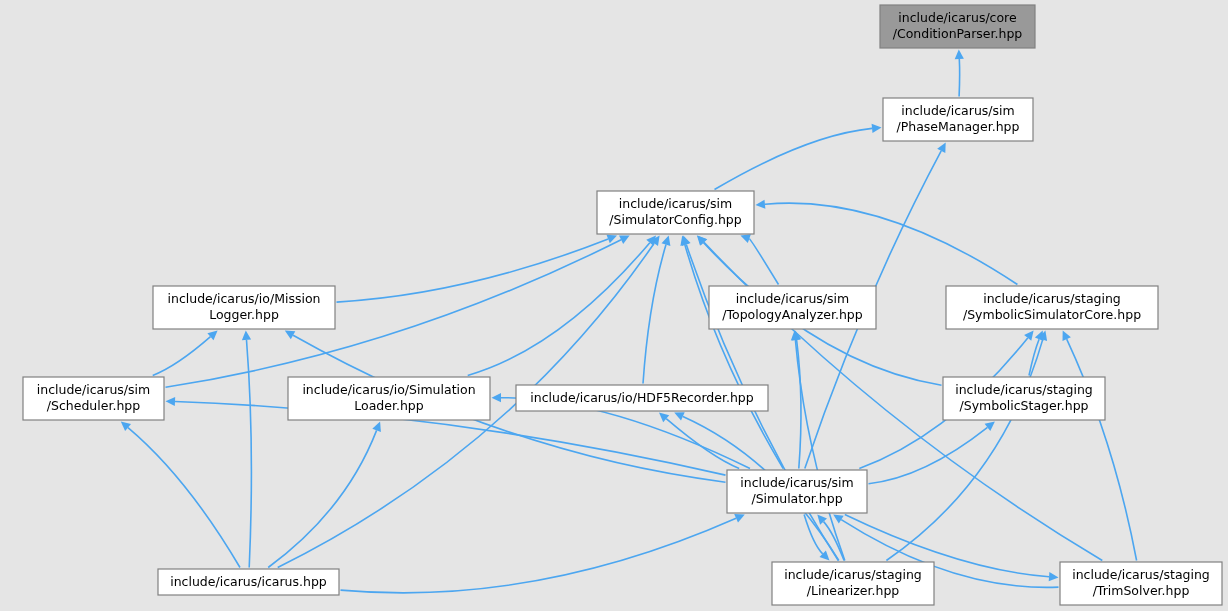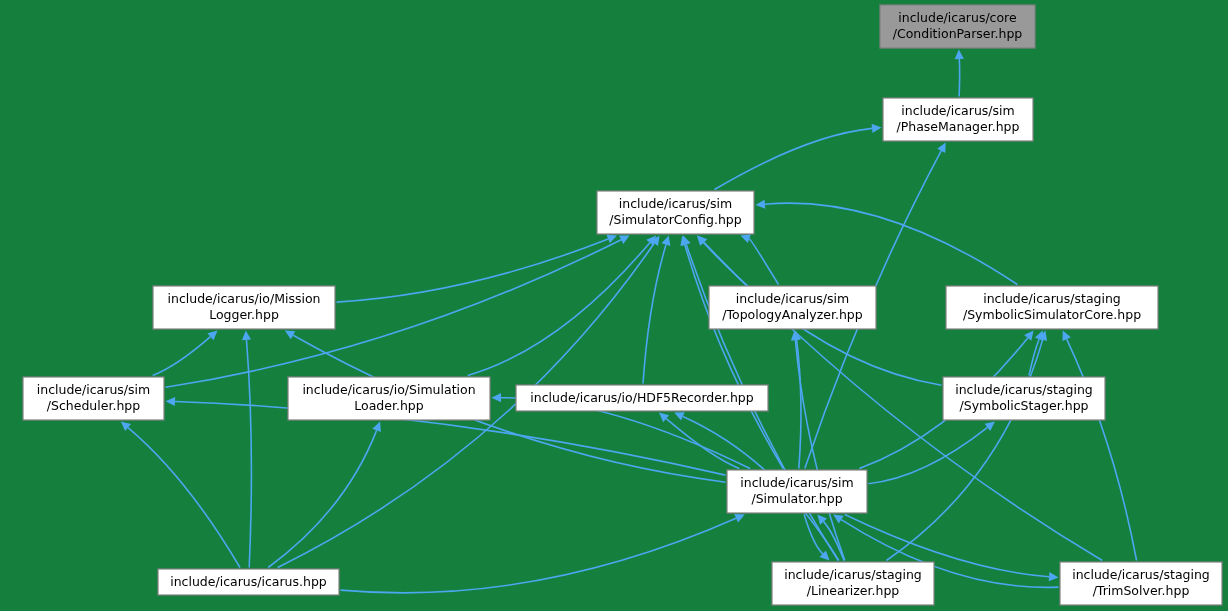--- a/index.html
+++ b/index.html
@@ -4,21 +4,21 @@
 <style>
   html, body {
     margin: 0;
     padding: 0;
     background: #000000;
   }
   #graph-root {
     position: relative;
     width: 1228px;
     height: 611px;
-    background: #15803d;
+    background: #e5e5e5;
     overflow: hidden;
     font-family: "DejaVu Sans", "Liberation Sans", sans-serif;
   }
   #graph-svg {
     position: absolute;
     left: 0;
     top: 0;
     width: 1228px;
     height: 611px;
   }

